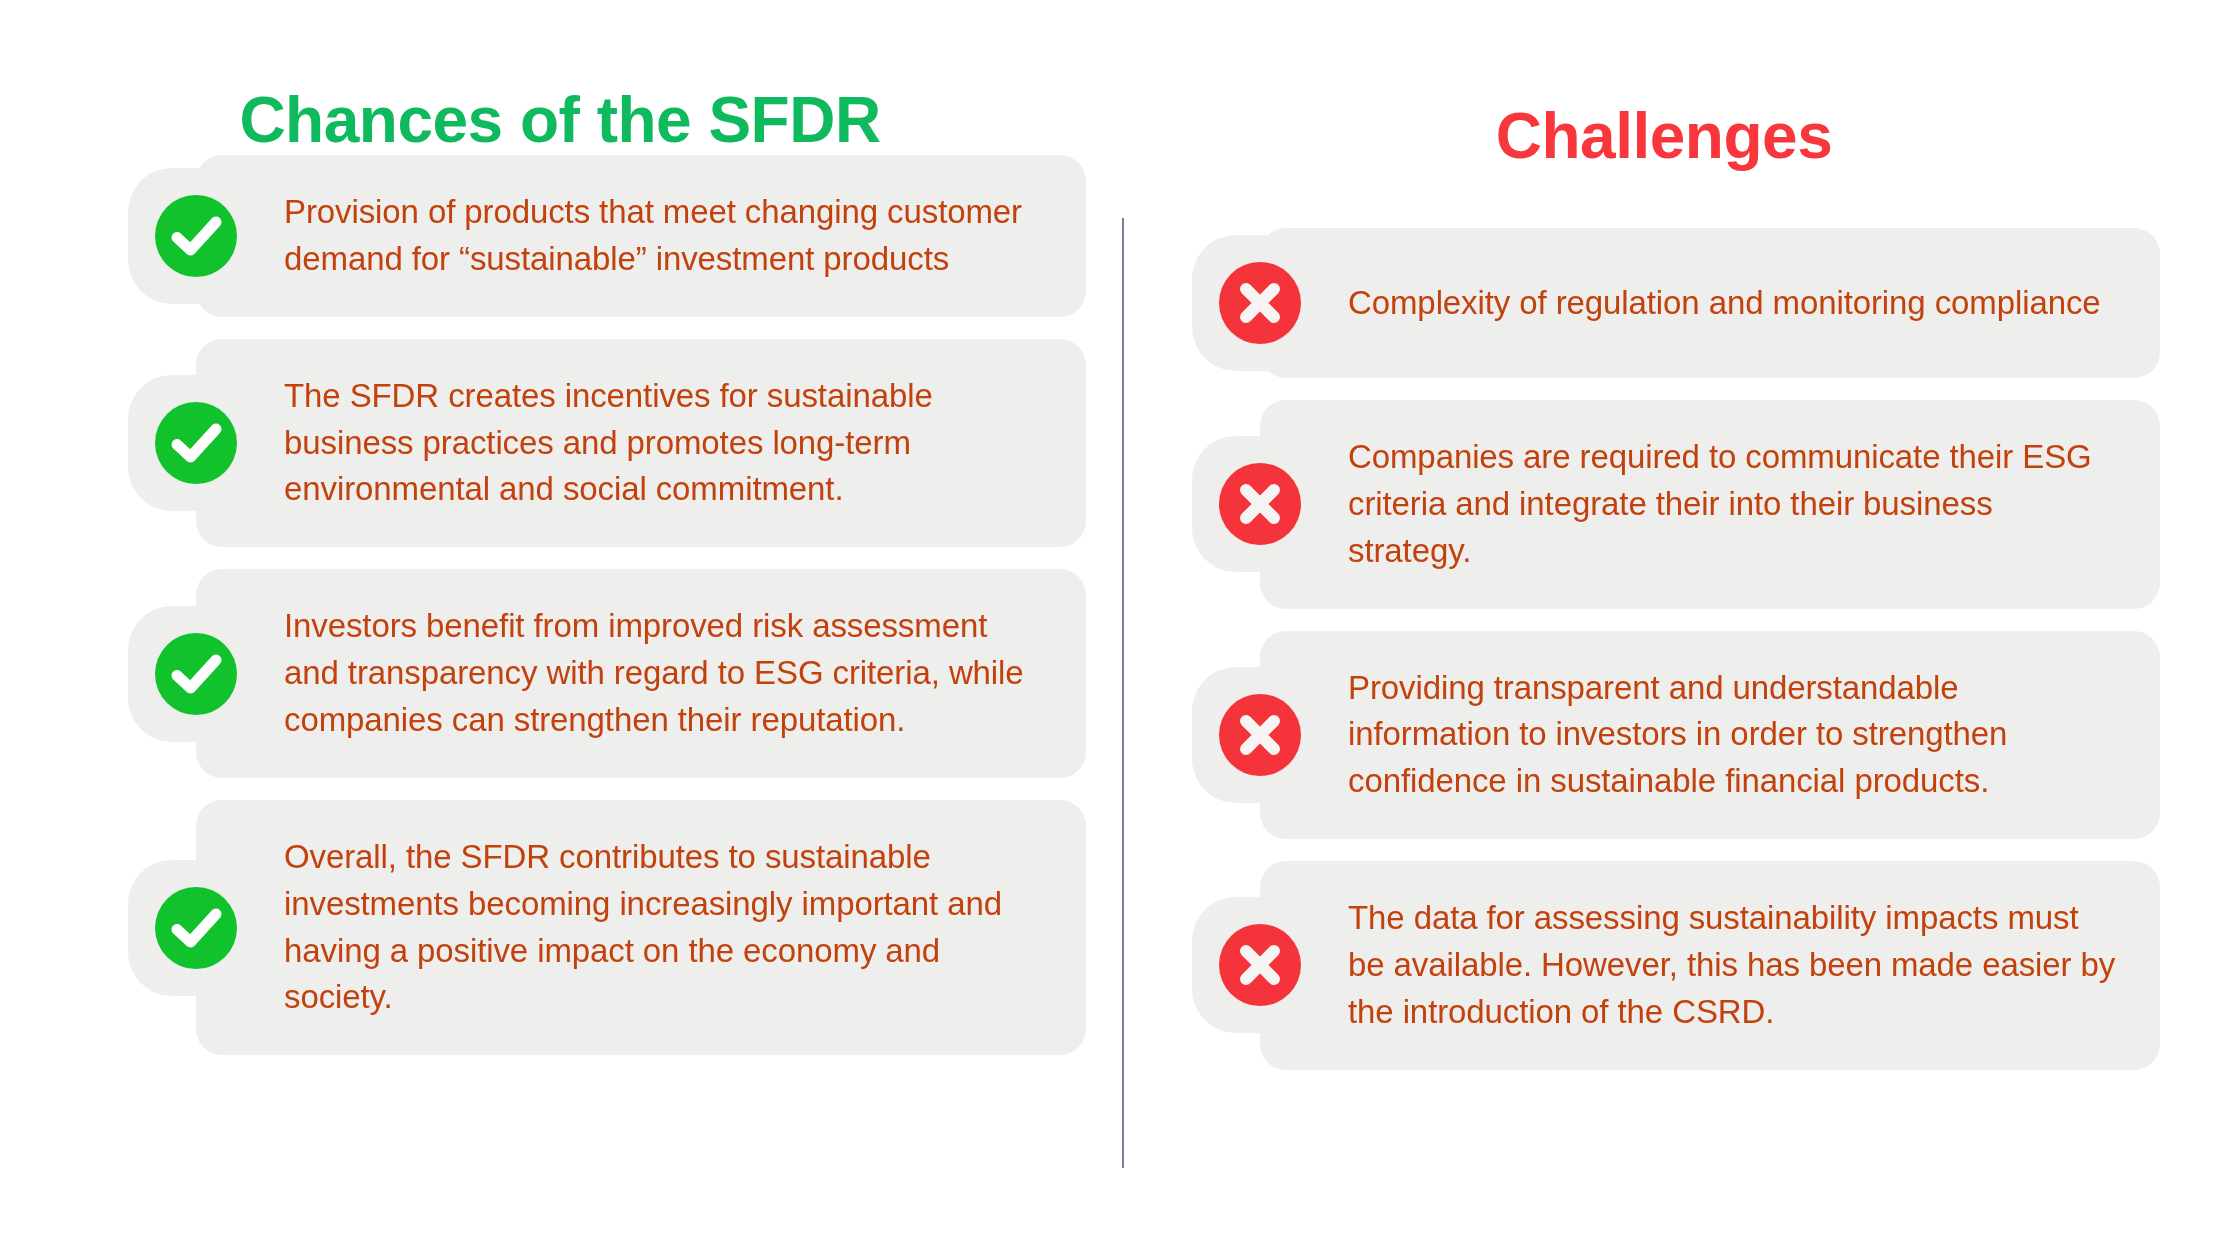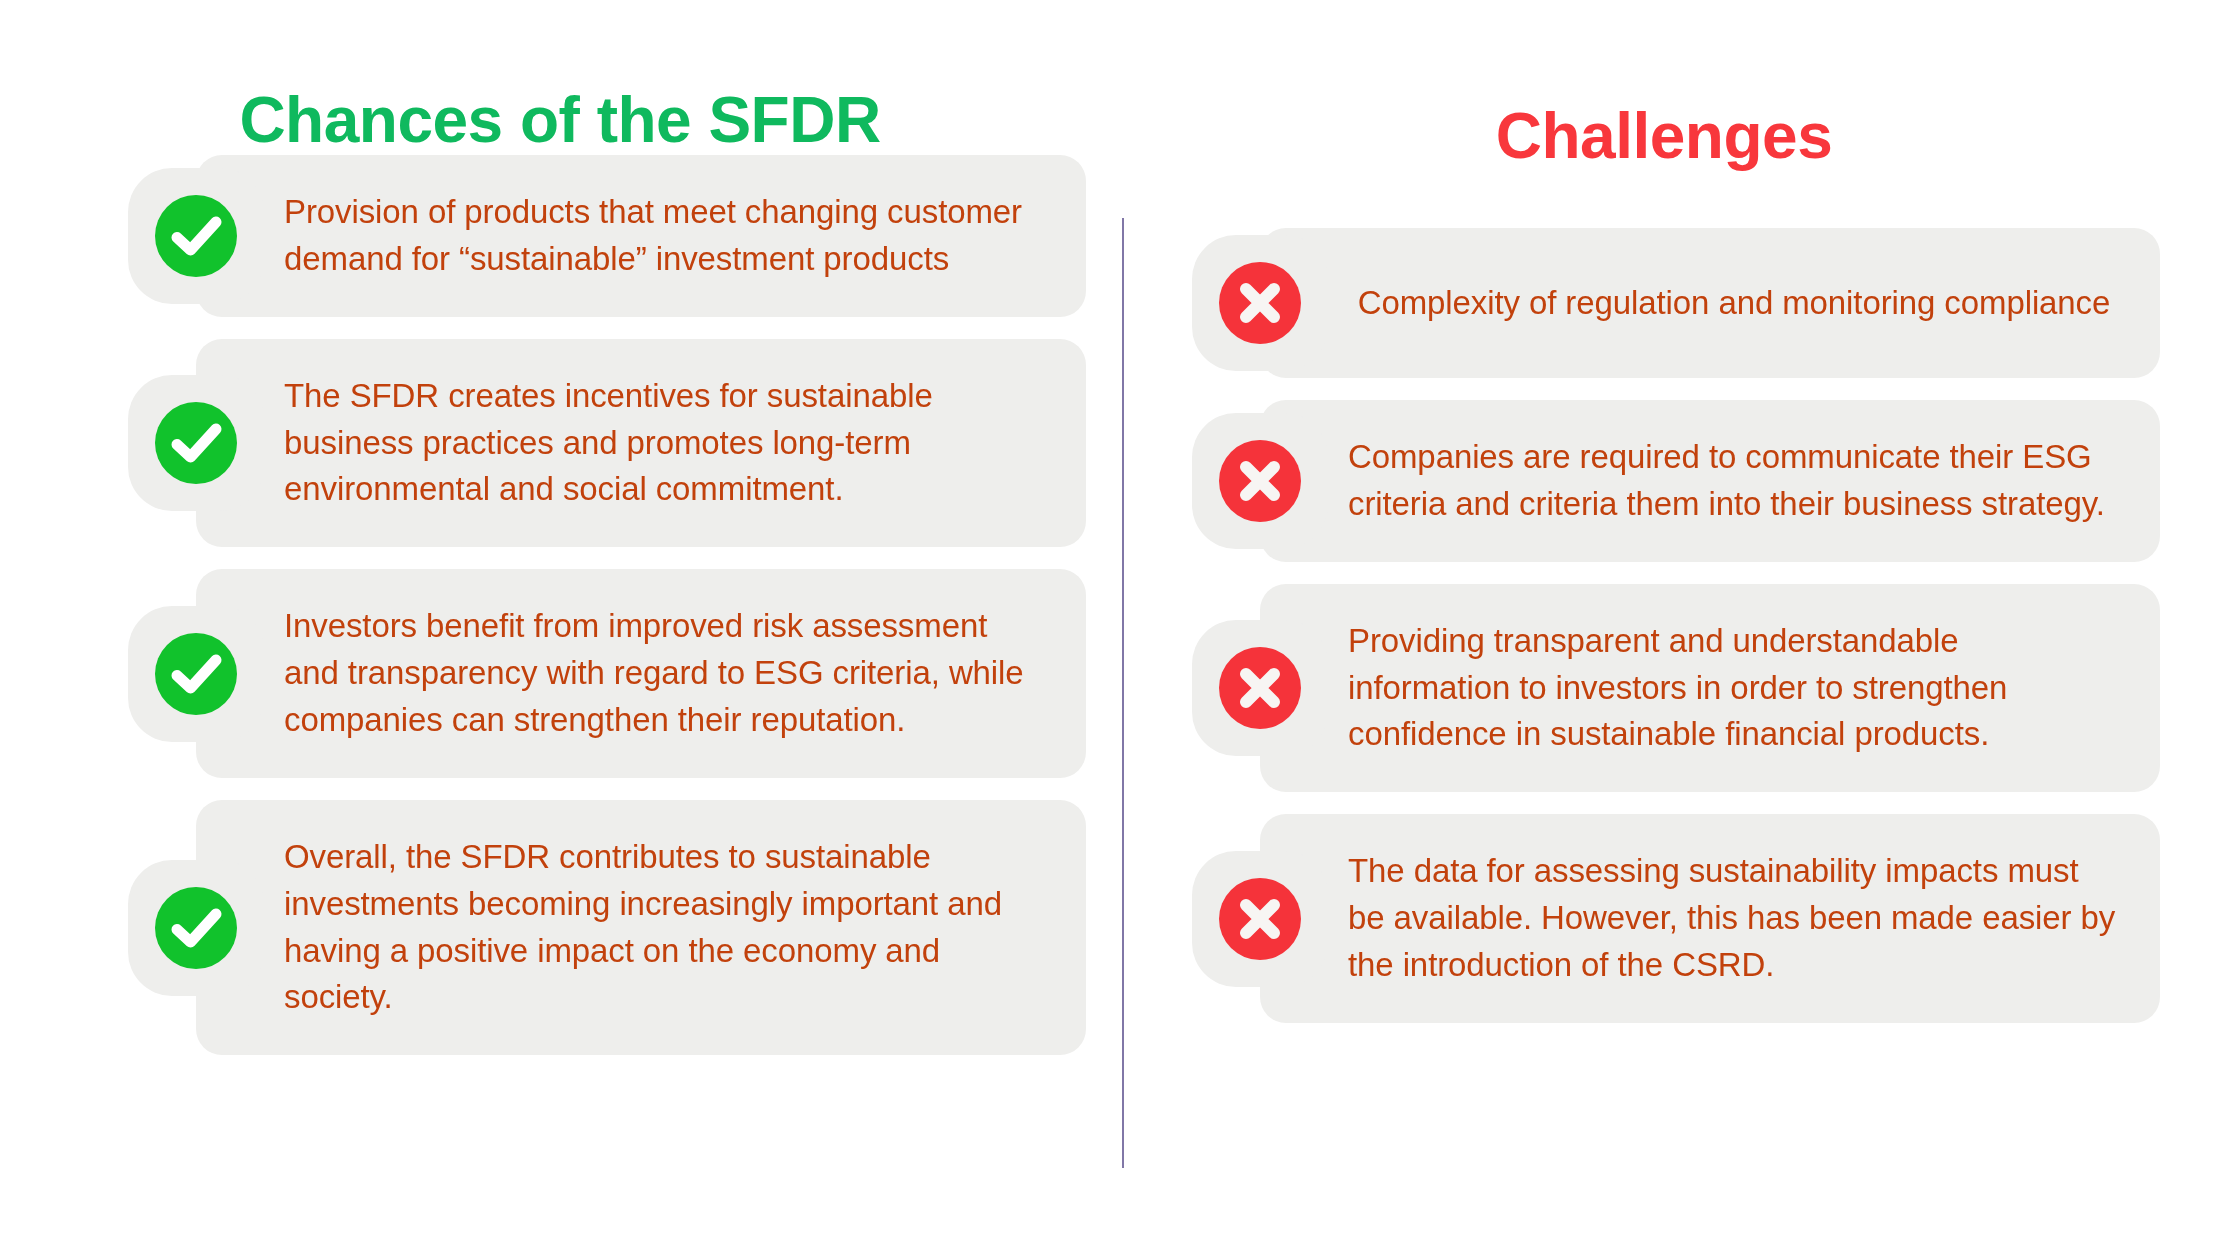--- a/index.html
+++ b/index.html
@@ -117,21 +117,21 @@
     color: #c2410c;
     padding: 34px 44px 34px 94px;
     letter-spacing: -0.1px;
   }
 
   
   .left .card-text  { padding-left: 88px; padding-right: 36px; }
   .right .card-text { padding-left: 88px; padding-right: 40px; }
 
   .left  .card { width: 890px; }
-  .right .card { width: 900px; justify-content: center; }
+  .right .card { width: 900px; }
 </style>
 </head>
 <body>
 
 <div class="board">
 
   <div class="divider"></div>
 
   <div class="column left">
     <div class="col-heading">Chances of the SFDR</div>
@@ -202,21 +202,21 @@
       </div>
 
       <div class="card">
         <div class="badge-plate"></div>
         <div class="icon-wrap">
           <svg viewBox="0 0 92 92" xmlns="http://www.w3.org/2000/svg">
             <circle cx="46" cy="46" r="41" fill="#f5333a"></circle>
             <path d="M32 32 L60 60 M60 32 L32 60" fill="none" stroke="#f7f5f3" stroke-width="12" stroke-linecap="round"></path>
           </svg>
         </div>
-        <div class="card-text">Companies are required to communicate their ESG criteria and criteria them into their business strategy.</div>
+        <div class="card-text">Companies are required to communicate their ESG criteria and integrate their into their business strategy.</div>
       </div>
 
       <div class="card">
         <div class="badge-plate"></div>
         <div class="icon-wrap">
           <svg viewBox="0 0 92 92" xmlns="http://www.w3.org/2000/svg">
             <circle cx="46" cy="46" r="41" fill="#f5333a"></circle>
             <path d="M32 32 L60 60 M60 32 L32 60" fill="none" stroke="#f7f5f3" stroke-width="12" stroke-linecap="round"></path>
           </svg>
         </div>

